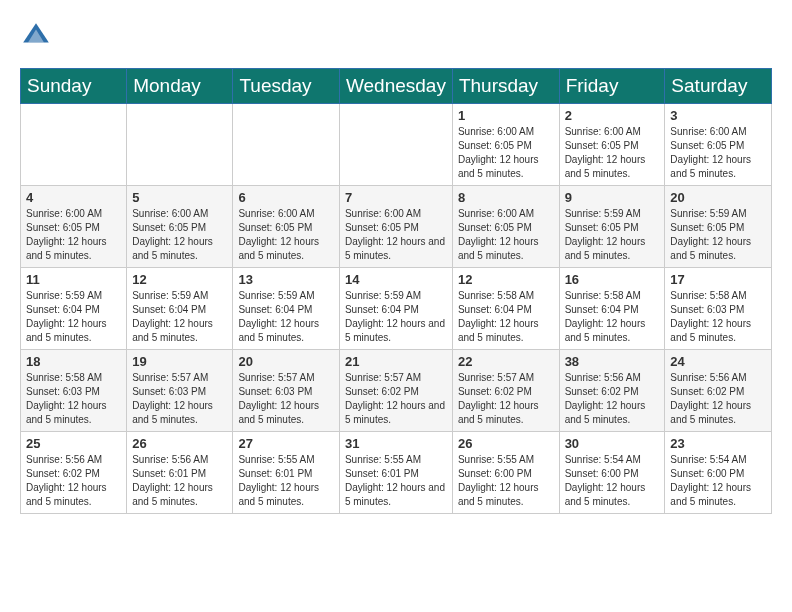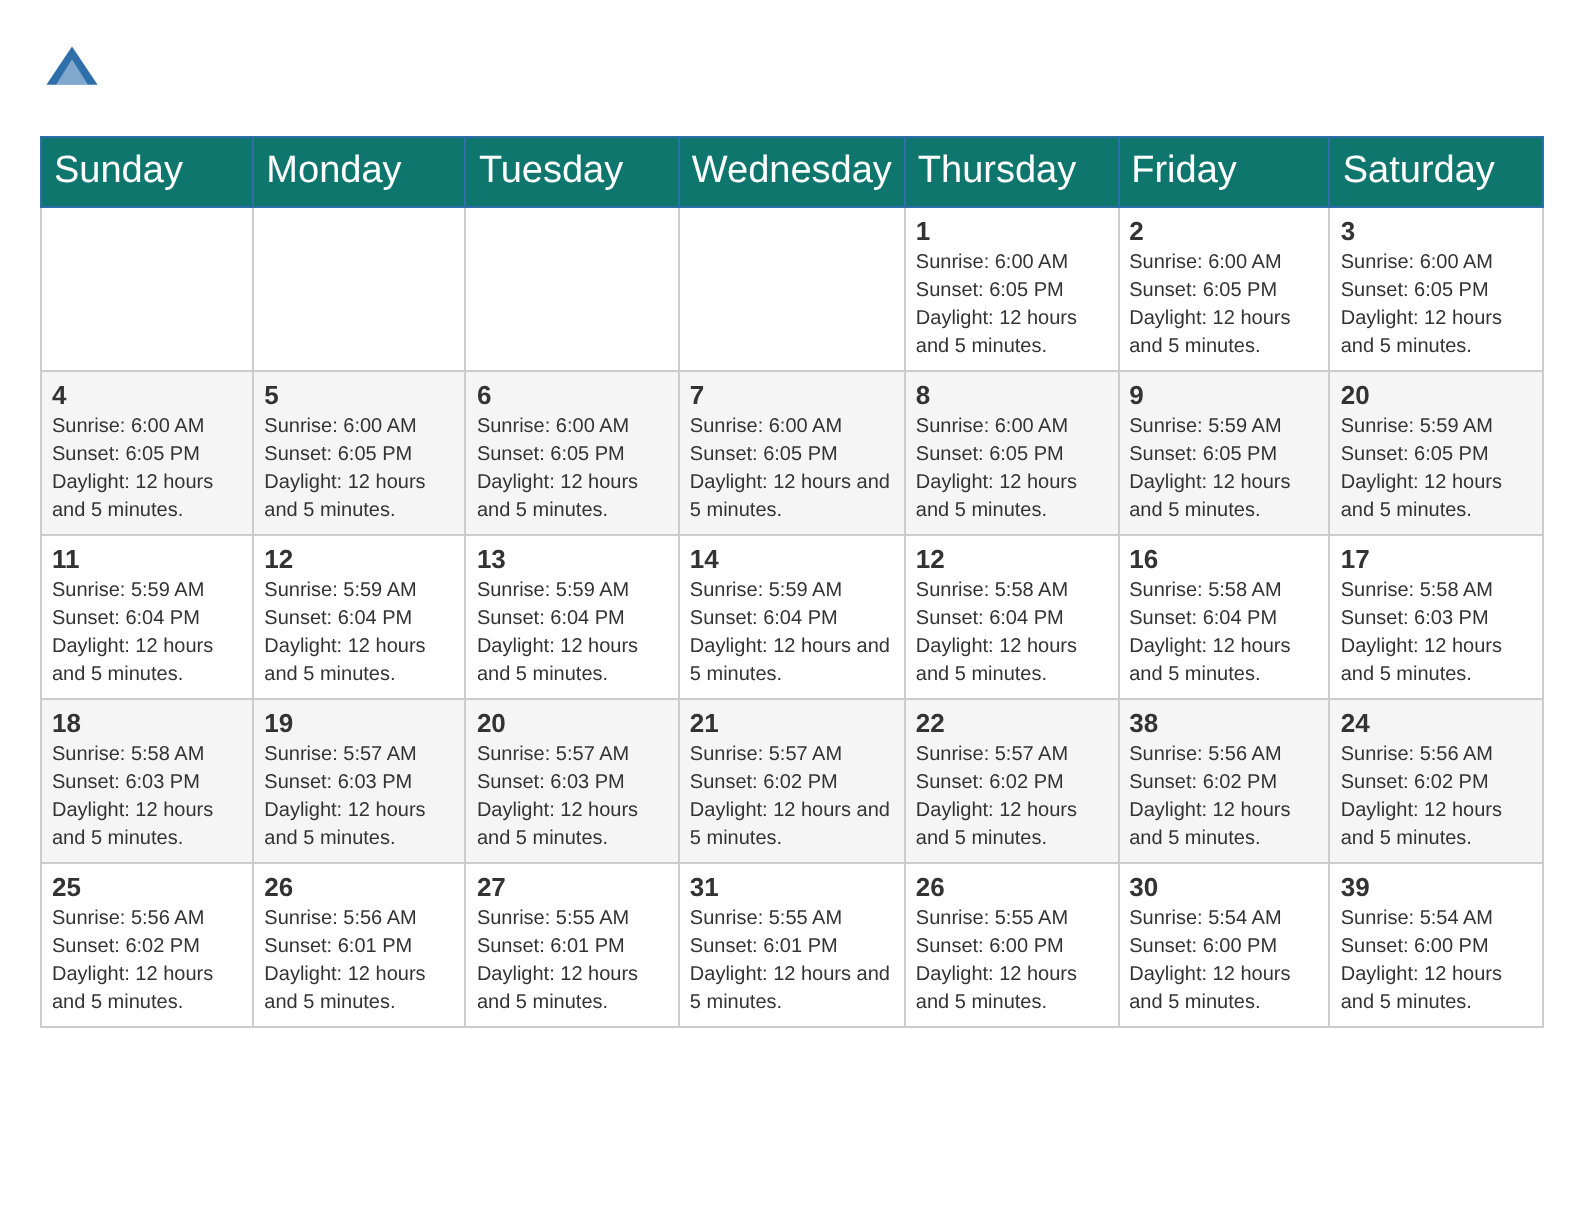--- a/index.html
+++ b/index.html
@@ -313,20 +313,20 @@
 Sunset: 6:00 PM
 Daylight: 12 hours and 5 minutes.</div>
         </td>
         <td>
           <div class="day-num">30</div>
           <div class="day-info" style="white-space: pre-line;">Sunrise: 5:54 AM
 Sunset: 6:00 PM
 Daylight: 12 hours and 5 minutes.</div>
         </td>
         <td>
-          <div class="day-num">39</div>
+          <div class="day-num">23</div>
           <div class="day-info" style="white-space: pre-line;">Sunrise: 5:54 AM
 Sunset: 6:00 PM
 Daylight: 12 hours and 5 minutes.</div>
         </td>
       </tr>
     </tbody>
 </table>
 
 </body></html>

